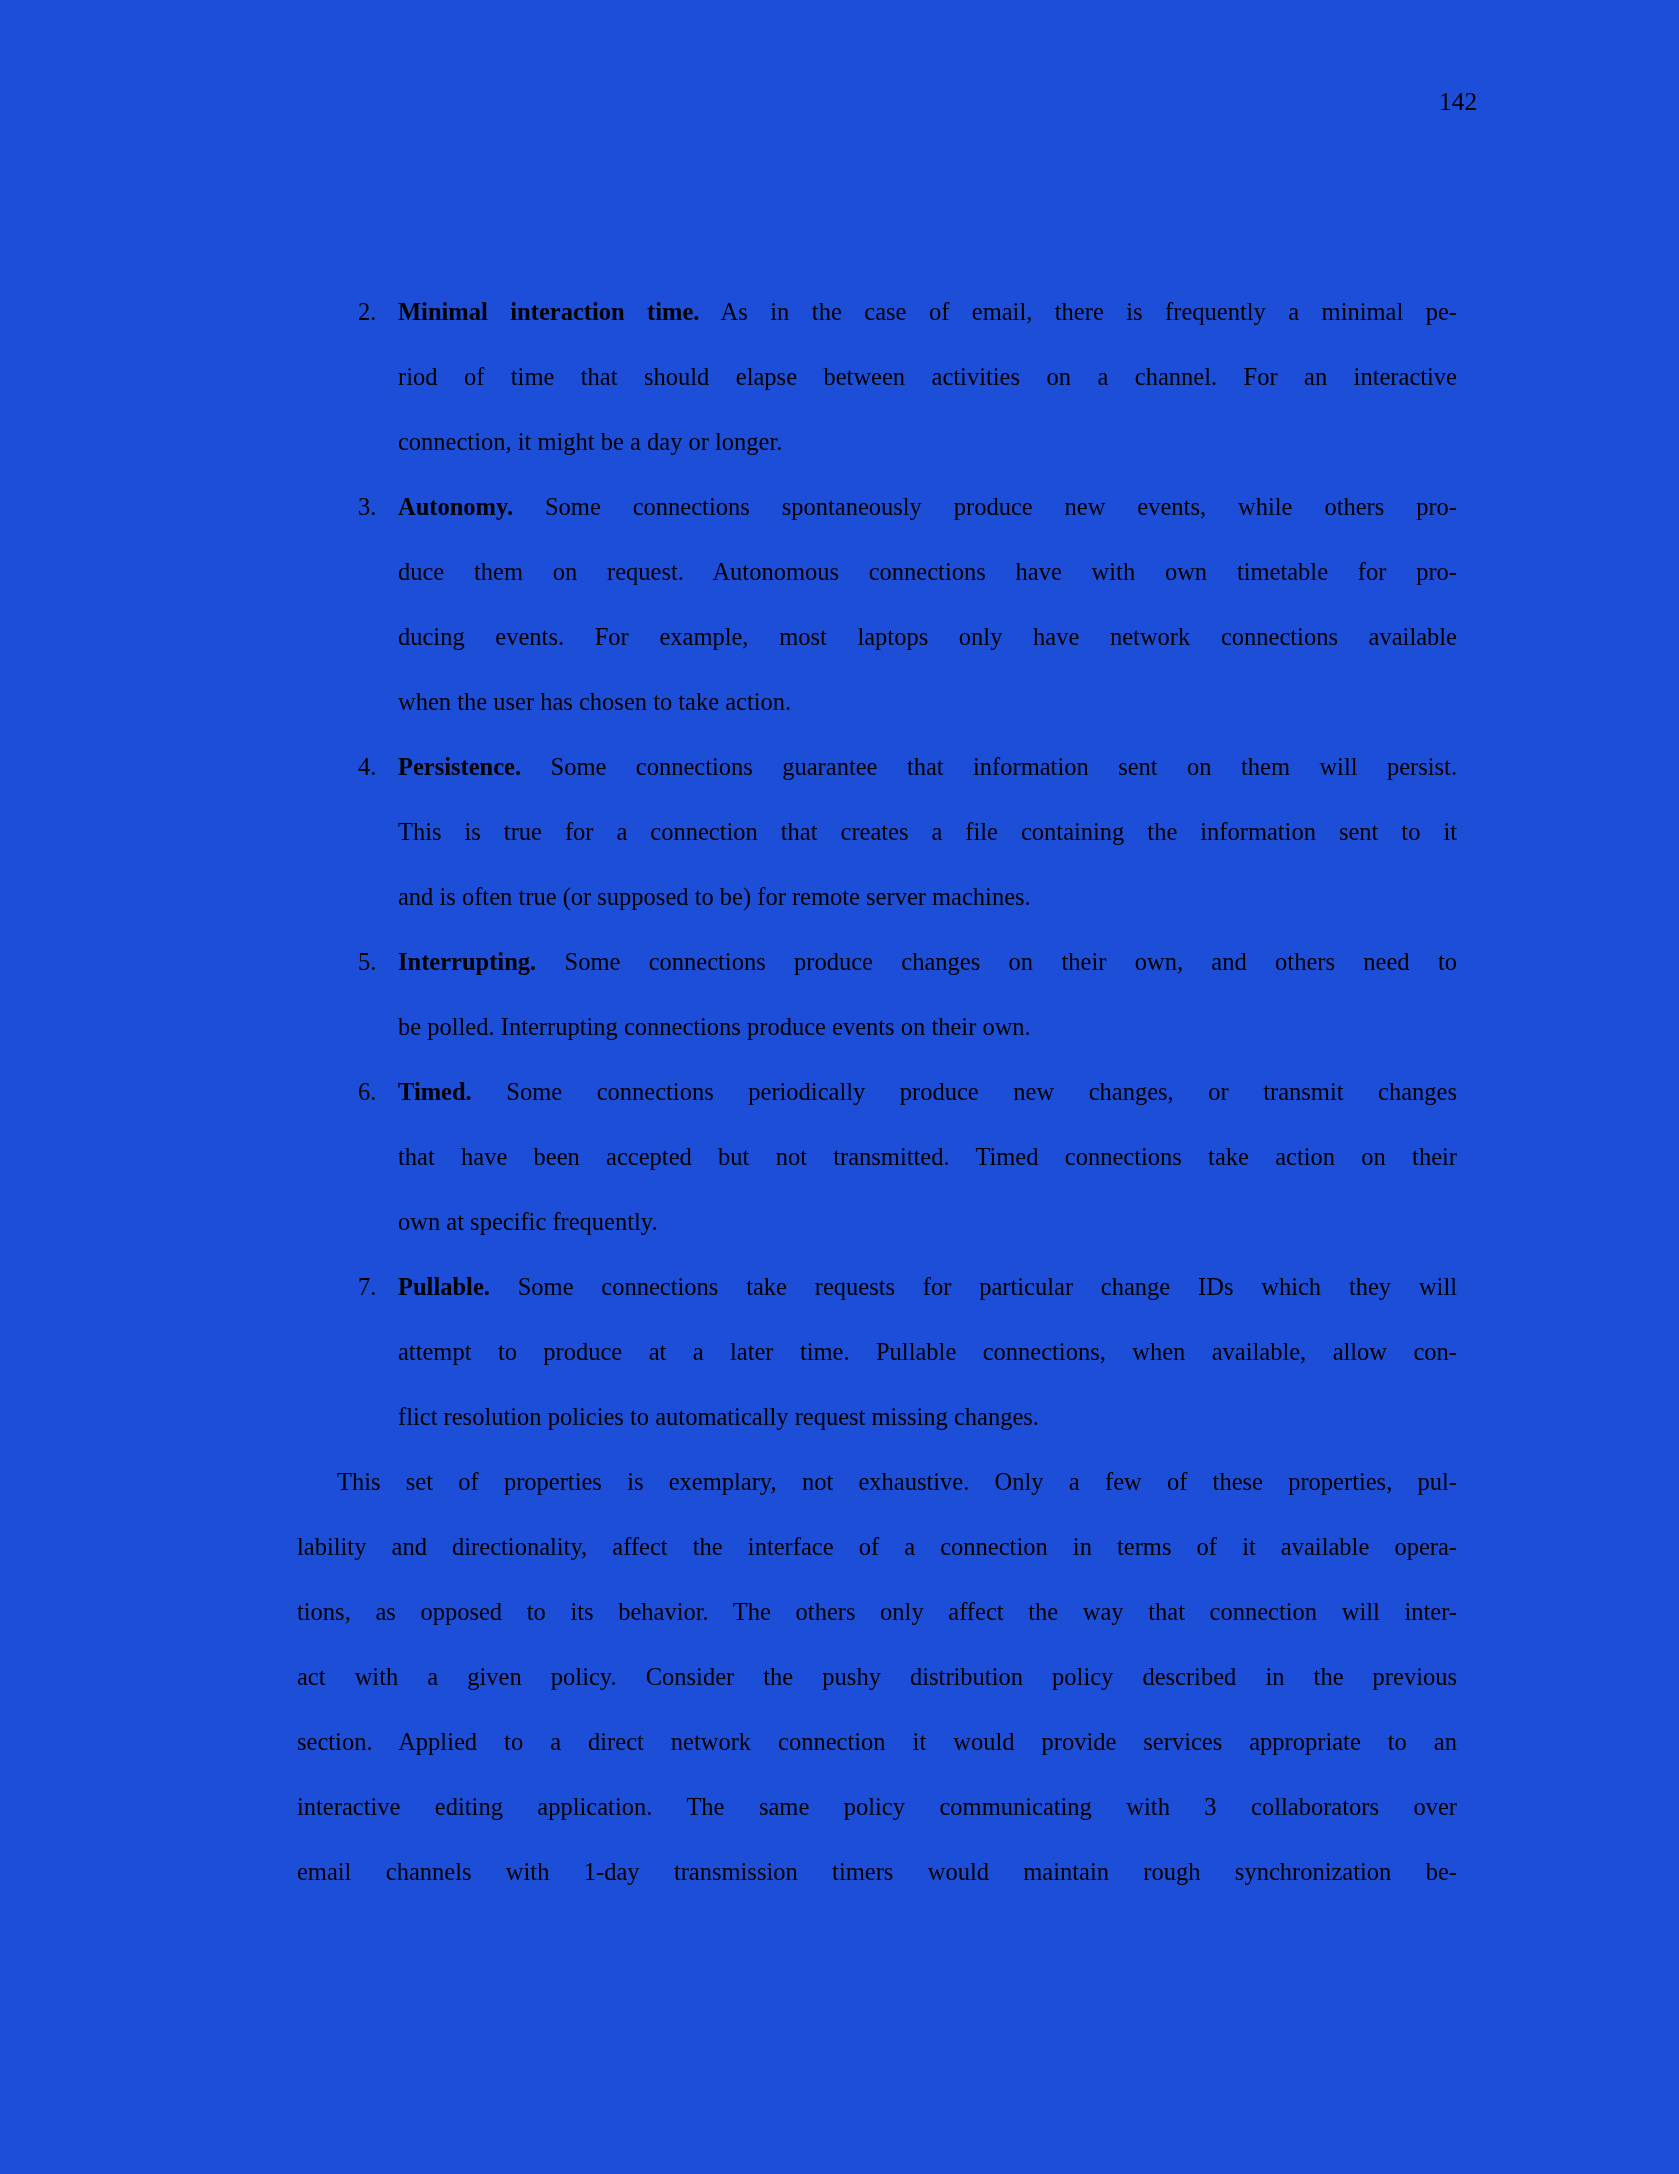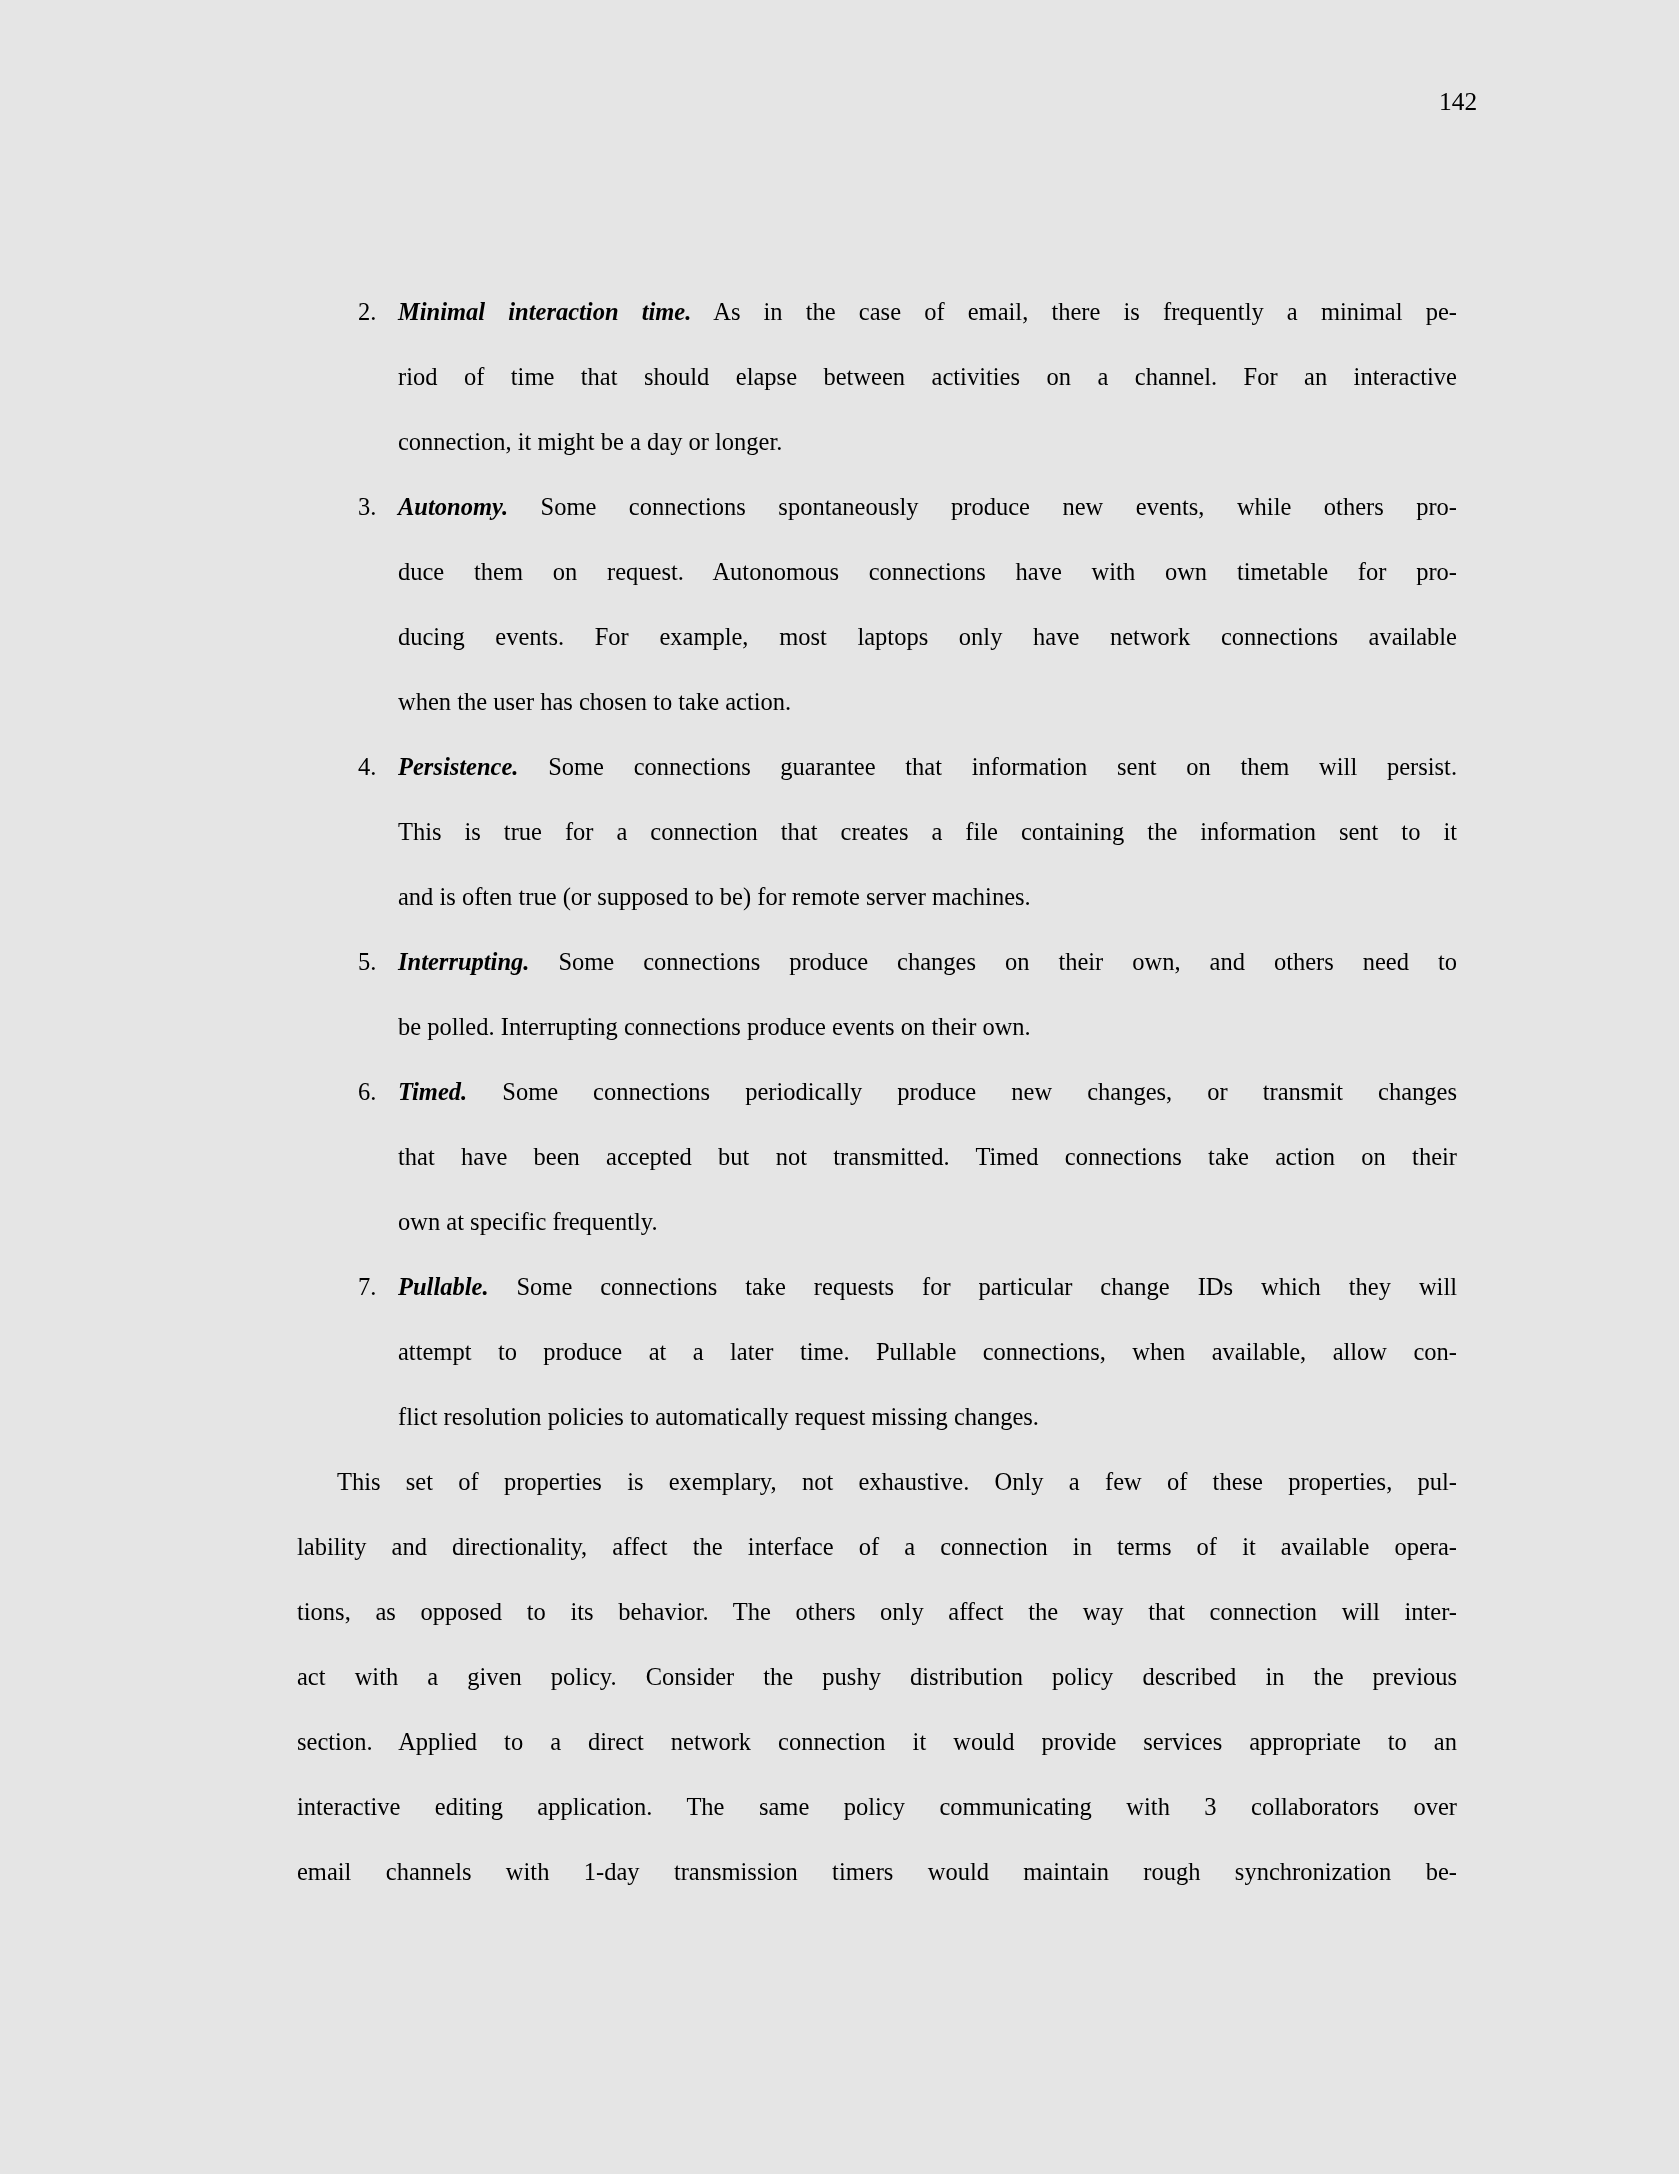--- a/index.html
+++ b/index.html
@@ -1,21 +1,21 @@
 <!DOCTYPE html>
 <html style="font-size:15px"><head>
 <meta charset="utf-8">
 <style>
   * { margin: 0; padding: 0; box-sizing: border-box; }
   html, body { background: #ffffff; }
   .page {
     position: relative;
     width: 1680px;
     height: 2174px;
-    background: #e5e5e5;
+    background: #1d4ed8;
     color: #000000;
     font-family: "Liberation Serif", "DejaVu Serif", serif;
     font-size: 24.5px;
     overflow: hidden;
   }
   .page-number {
     position: absolute;
     top: 89px;
     left: 1439px;
     line-height: 1;
@@ -36,21 +36,21 @@
     line-height: 65px;
     white-space: nowrap;
   }
   .line {
     line-height: 65px;
     height: 65px;
     text-align: justify;
     text-align-last: justify;
   }
   .line.no-just { text-align: center; text-align-last: left; }
-  .lead { font-weight: bold; font-style: italic; }
+  .lead { font-weight: bold; }
   .paragraph .line.indent { text-indent: 40px; }
 </style>
 </head>
 <body>
 
 <div class="page">
   <div class="page-number">142</div>
   <div class="content">
     <ol class="num-list">
         <li class="item">

